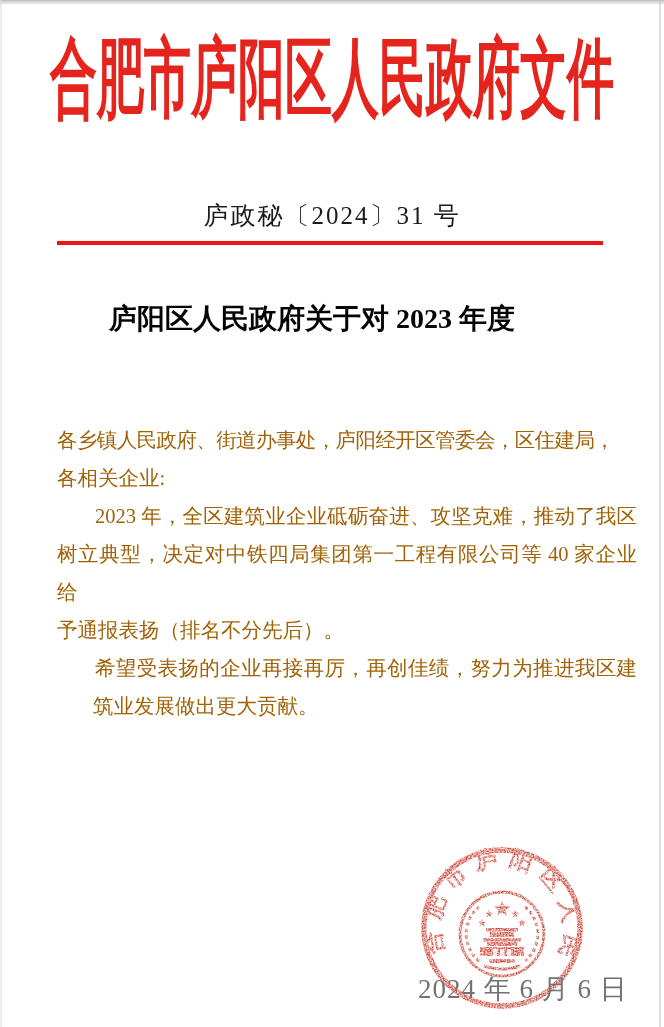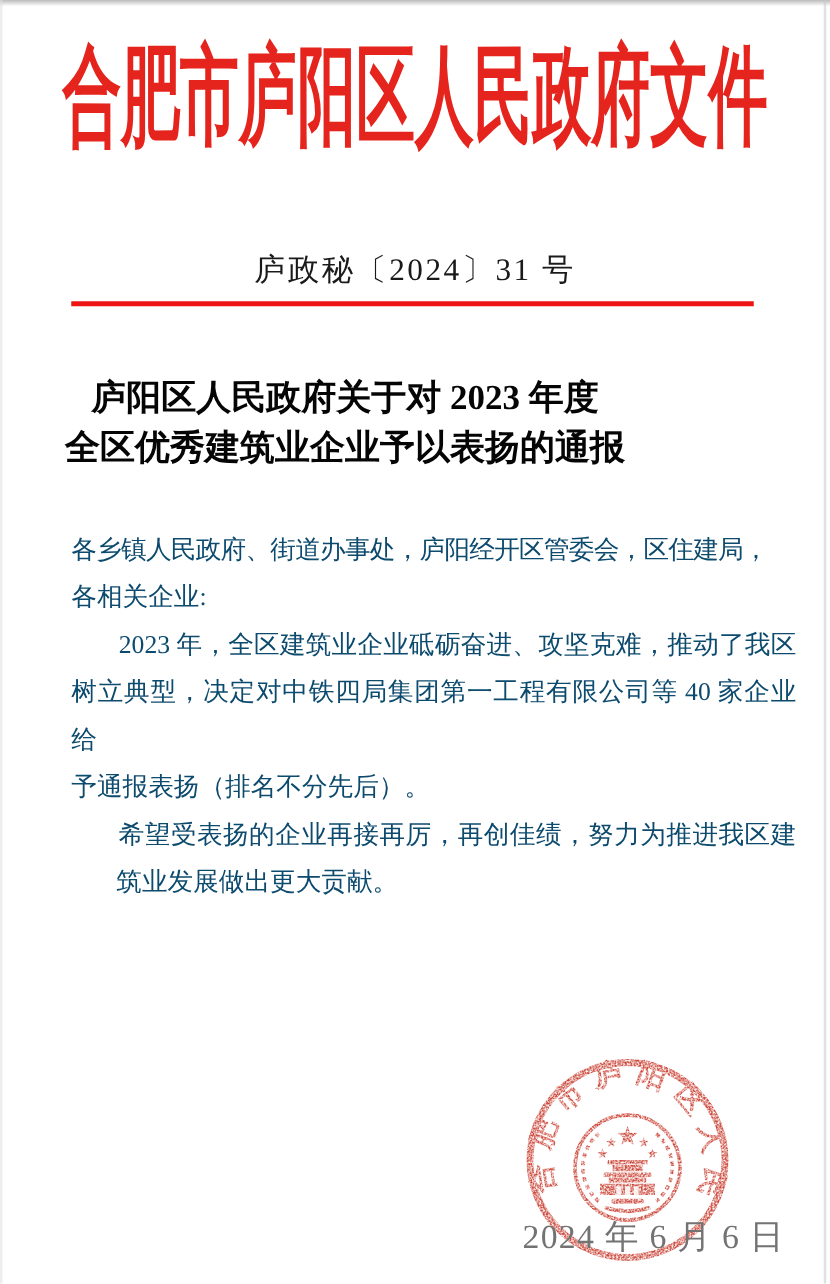--- a/index.html
+++ b/index.html
@@ -25,25 +25,25 @@
   .docnum{
     position:absolute;top:199px;left:0;width:664px;text-align:center;
     font-size:25px;letter-spacing:2px;
   }
   .redline{
     position:absolute;top:241px;left:57px;width:546px;height:4px;
     background:var(--lred,#ed1414);
   }
   .title{
     position:absolute;top:299px;left:0;width:552px;text-align:center;
-    font-size:28px;font-weight:bold;line-height:40px;color:#050505;
+    font-size:28px;font-weight:bold;line-height:40px;color:#050505;padding-left:36px;
   }
   .body-text{
     position:absolute;top:421px;left:57px;width:580px;
-    font-size:20.5px;line-height:38px;color:#0c4a6e;
+    font-size:20.5px;line-height:38px;color:#a16207;
   }
   .body-text div{min-height:38px;}
   .jl{text-align:justify;text-align-last:justify;}
   .ind{text-indent:38px;}
   .ind2{padding-left:36px;}
   .tight{letter-spacing:-0.6px;}
   .attach{
     position:absolute;top:767px;left:57px;font-size:20.5px;
     padding-left:78px;line-height:32px;
   }
@@ -71,21 +71,20 @@
   <div class="edge-right"></div>
 
   <div class="header">合肥市庐阳区人民政府文件</div>
 
   <div class="docnum">庐政秘〔2024〕31 号</div>
 
   <div class="redline"></div>
 
   <div class="title">
     <div>庐阳区人民政府关于对 2023 年度</div>
-    <div>全区优秀建筑业企业予以表扬的通报</div>
   </div>
 
   <div class="body-text">
     <div class="tight">各乡镇人民政府、街道办事处，庐阳经开区管委会，区住建局，</div>
     <div>各相关企业:</div>
     <div class="ind jl">2023 年，全区建筑业企业砥砺奋进、攻坚克难，推动了我区</div>
     <div class="jl">树立典型，决定对中铁四局集团第一工程有限公司等 40 家企业给</div>
     <div>予通报表扬（排名不分先后）。</div>
     <div class="ind jl">希望受表扬的企业再接再厉，再创佳绩，努力为推进我区建</div>
     <div class="ind2">筑业发展做出更大贡献。</div>

